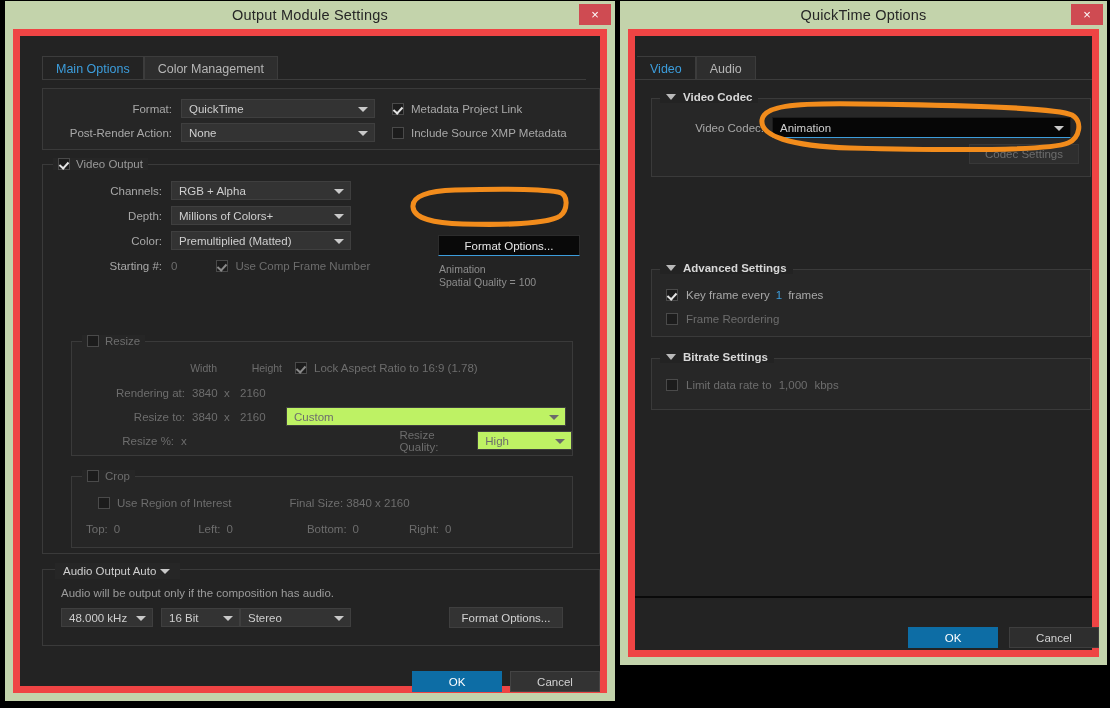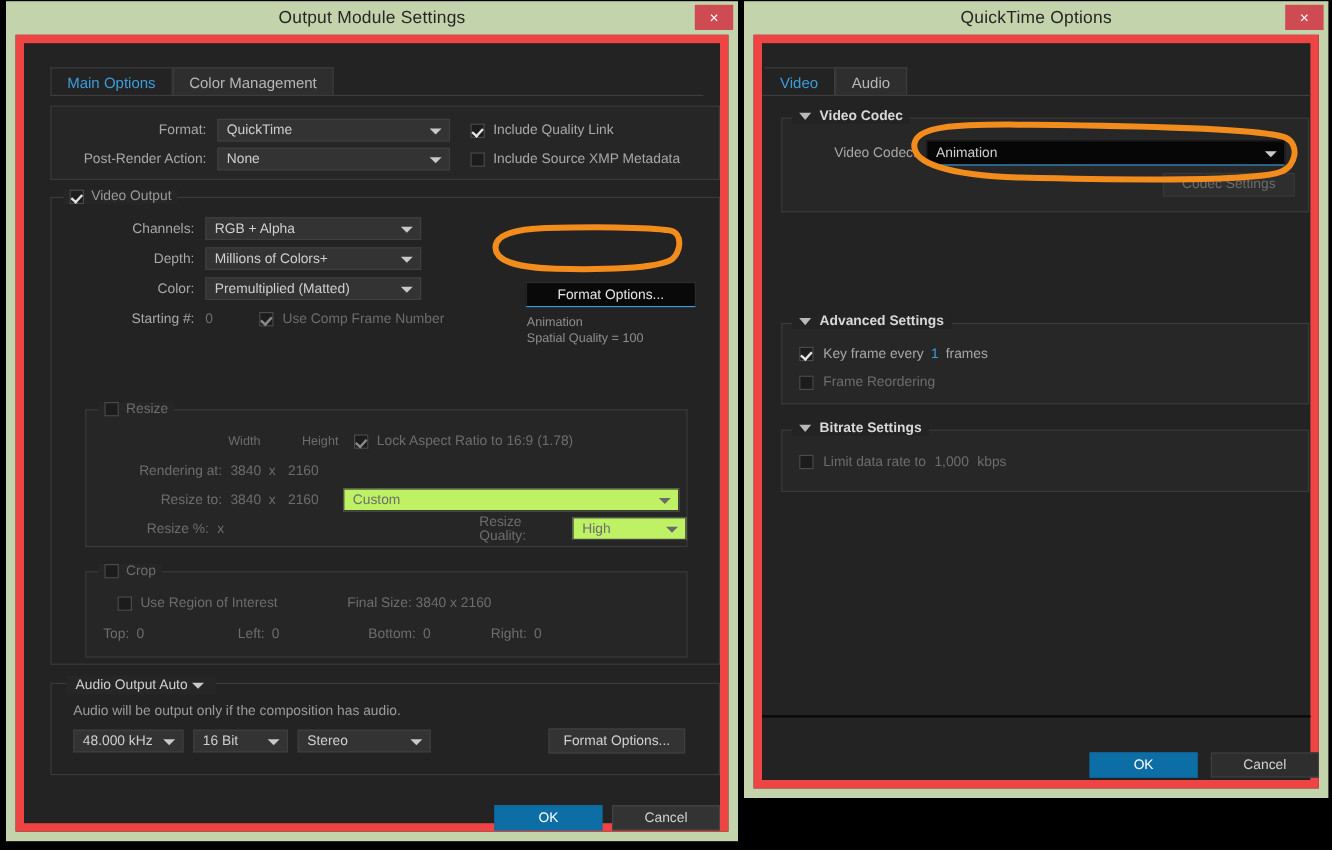--- a/index.html
+++ b/index.html
@@ -96,21 +96,21 @@
       <div class="tabline" style="left:22px;right:14px;top:43px;"></div>
 
       <div class="panel" style="left:22px;top:52px;width:558px;height:62px;">
         <div class="row" style="left:0;top:10px;width:100%;height:19px;">
           <span class="lbl" style="width:138px;text-align:right;padding-right:9px;box-sizing:border-box;">Format:</span>
           <div class="select" style="width:194px;">
             <span>QuickTime</span>
             <span class="caret"></span>
           </div>
           <span class="chk on" style="margin-left:17px;"></span>
-          <span class="lbl" style="margin-left:7px;">Include Quality Link</span>
+          <span class="lbl" style="margin-left:7px;">Metadata Project Link</span>
         </div>
         <div class="row" style="left:0;top:34px;width:100%;height:19px;">
           <span class="lbl" style="width:138px;text-align:right;padding-right:9px;box-sizing:border-box;">Post-Render Action:</span>
           <div class="select" style="width:194px;">
             <span>None</span>
             <span class="caret"></span>
           </div>
           <span class="chk" style="margin-left:17px;"></span>
           <span class="lbl" style="margin-left:7px;">Include Source XMP Metadata</span>
         </div>
@@ -229,21 +229,21 @@
         <div style="position:absolute;left:18px;top:17px;color:#9c9c9c;font-size:11.5px;">Audio will be output only if the composition has audio.</div>
         <div class="row" style="left:18px;top:38px;height:19px;">
           <div class="select" style="width:92px;">
             <span>48.000 kHz</span>
             <span class="caret"></span>
           </div>
           <div class="select" style="width:79px;margin-left:8px;">
             <span>16 Bit</span>
             <span class="caret"></span>
           </div>
-          <div class="select" style="width:111px;margin-left:8px;align-items:center;">
+          <div class="select" style="width:111px;align-items:center;">
             <span>Stereo</span>
             <span class="caret"></span>
           </div>
           <div class="btn" style="width:114px;height:21px;margin-left:98px;background:#333;border-color:#3f3f3f;">
             <span>Format Options...</span>
           </div>
         </div>
       </div>
 
       <div class="btn primary" style="position:absolute;left:392px;top:635px;width:90px;height:21px;">

